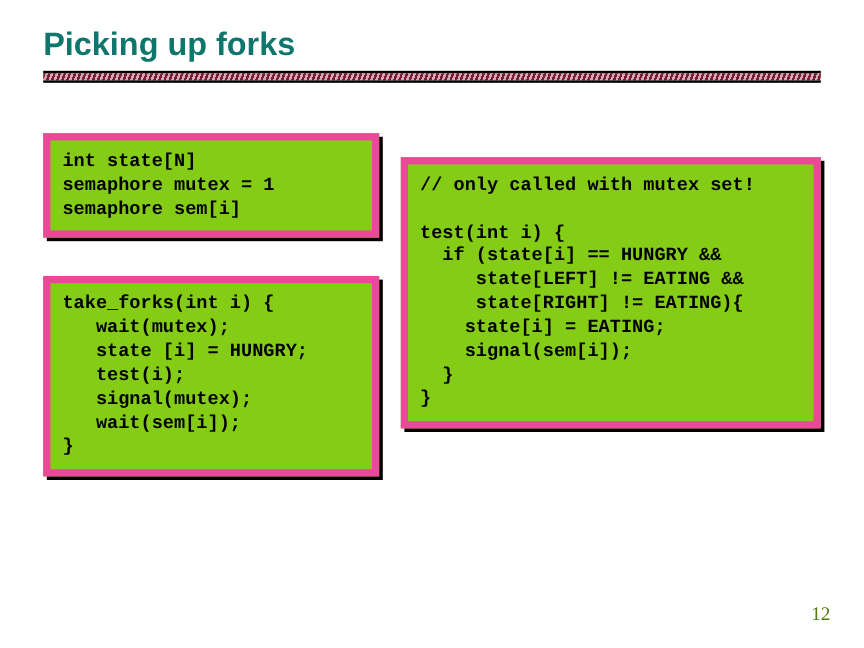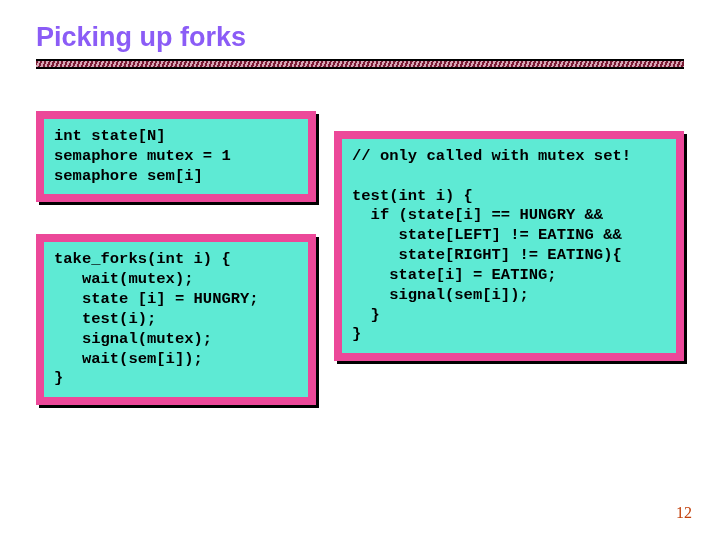--- a/index.html
+++ b/index.html
@@ -12,21 +12,21 @@
     font-family: Arial, Helvetica, sans-serif;
     position: relative;
   }
   .slide {
     padding: 22px 36px 0 36px;
   }
   .title {
     font-weight: 800;
     font-size: 27px;
     margin: 0 0 6px 0;
-    color: #8b5cf6;
+    color: #0f766e;
   }
   .divider {
     height: 10px;
     width: 100%;
     background: repeating-linear-gradient(
       110deg,
       #7a1a33 0px,
       #7a1a33 2px,
       #d6a6b5 2px,
       #d6a6b5 4px
@@ -41,37 +41,37 @@
     align-items: flex-start;
   }
   .col-left, .col-right {
     display: flex;
     flex-direction: column;
     gap: 32px;
   }
   .col-left { flex: 0 0 280px; }
   .col-right { flex: 1; margin-top: 20px; }
   .codebox {
-    border: 8px solid #ec4899;
+    border: 6px solid #ec4899;
     padding: 8px 10px;
     font-family: "Courier New", Courier, monospace;
     font-size: 15.5px;
     font-weight: bold;
     line-height: 1.28;
     white-space: pre;
-    background: #5eead4;
+    background: #84cc16;
     box-shadow: 3px 3px 0 #000;
   }
   .pagenum {
     position: absolute;
     right: 28px;
     bottom: 18px;
     font-family: Georgia, "Times New Roman", serif;
     font-size: 16px;
-    color: #c2410c;
+    color: #4d7c0f;
   }
 </style>
 </head>
 <body>
 
 <div class="slide">
   <h1 class="title">Picking up forks</h1>
   <div class="divider"></div>
 
   <div class="cols">

